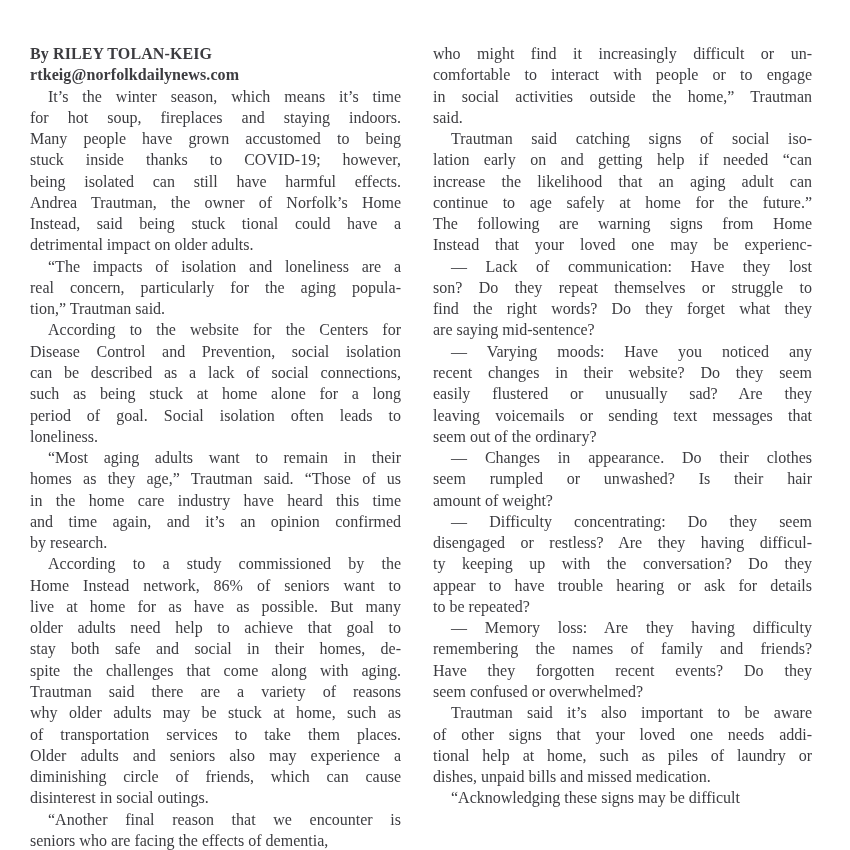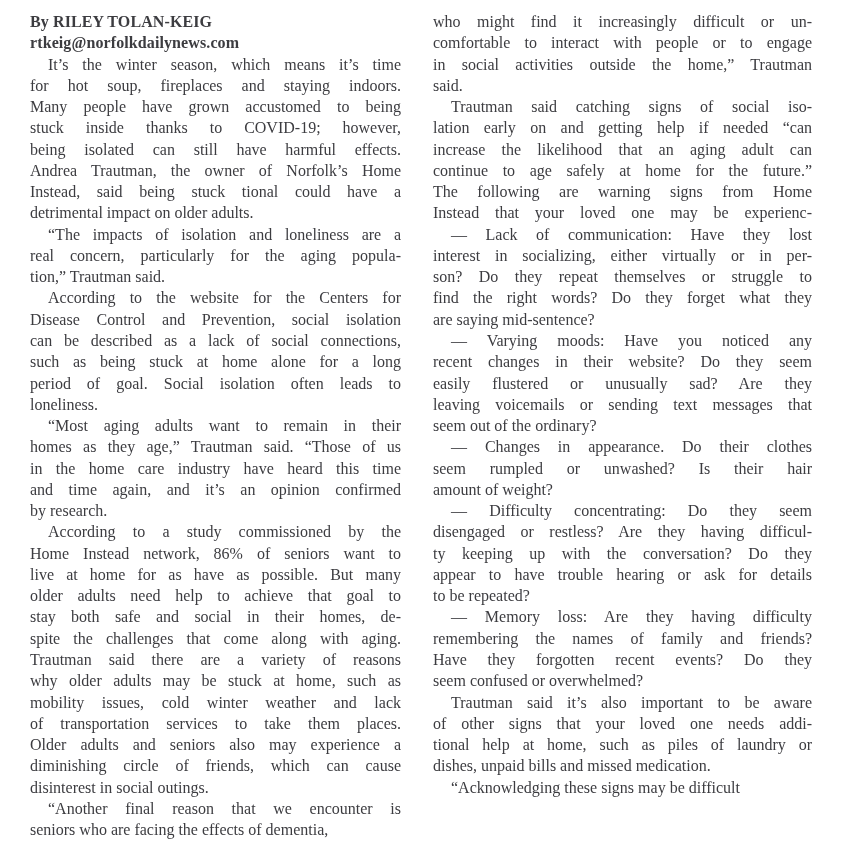--- a/index.html
+++ b/index.html
@@ -9,21 +9,21 @@
     height: 850px;
     background: #ffffff;
     overflow: hidden;
   }
   .page {
     display: flex;
     box-sizing: border-box;
     padding: 11px 0 0 30px;
     font-family: "Liberation Serif", "DejaVu Serif", serif;
   }
-  .col { flex: 0 0 auto; }
+  .col { flex: 0 0 auto; margin-top: 32px; }
   .col-left  { width: 371px; }
   .col-right { width: 379px; margin-left: 32px; }
   .line {
     font-size: 16px;
     line-height: 21.28px;
     height: 21.28px;
     color: #3c3c40;
     text-align: left;
     overflow: hidden;
   }
@@ -65,21 +65,20 @@
         <div class="line j">and time again, and it’s an opinion confirmed</div>
         <div class="line">by research.</div>
         <div class="line j ind">According to a study commissioned by the</div>
         <div class="line j">Home Instead network, 86% of seniors want to</div>
         <div class="line j">live at home for as have as possible.  But many</div>
         <div class="line j">older adults need help to achieve that goal to</div>
         <div class="line j">stay both safe and social in their homes, de-</div>
         <div class="line j">spite the challenges that come along with aging.</div>
         <div class="line j">Trautman said there are a variety of reasons</div>
         <div class="line j">why older adults may be stuck at home, such as</div>
-        <div class="line j">mobility issues, cold winter weather and lack</div>
         <div class="line j">of transportation services to take them places.</div>
         <div class="line j">Older adults and seniors also may experience a</div>
         <div class="line j">diminishing circle of friends, which can cause</div>
         <div class="line">disinterest in social outings.</div>
         <div class="line j ind">“Another final reason that we encounter is</div>
         <div class="line">seniors who are facing the effects of dementia,</div>
       </div>
   </div>
   <div class="col col-right">
     <div id="right-lines">
@@ -87,21 +86,20 @@
         <div class="line j">comfortable to interact with people or to engage</div>
         <div class="line j">in social activities outside the home,” Trautman</div>
         <div class="line">said.</div>
         <div class="line j ind">Trautman said catching signs of social iso-</div>
         <div class="line j">lation early on and getting help if needed “can</div>
         <div class="line j">increase the likelihood that an aging adult can</div>
         <div class="line j">continue to age safely at home for the future.”</div>
         <div class="line j">The following are warning signs from Home</div>
         <div class="line j">Instead that your loved one may be experienc-</div>
         <div class="line j ind">— Lack of communication: Have they lost</div>
-        <div class="line j">interest in socializing, either virtually or in per-</div>
         <div class="line j">son? Do they repeat themselves or struggle to</div>
         <div class="line j">find the right words? Do they forget what they</div>
         <div class="line">are saying mid-sentence?</div>
         <div class="line j ind">— Varying moods: Have you noticed any</div>
         <div class="line j">recent changes in their website? Do they seem</div>
         <div class="line j">easily flustered or unusually sad? Are they</div>
         <div class="line j">leaving voicemails or sending text messages that</div>
         <div class="line">seem out of the ordinary?</div>
         <div class="line j ind">— Changes in appearance. Do their clothes</div>
         <div class="line j">seem rumpled or unwashed? Is their hair</div>

